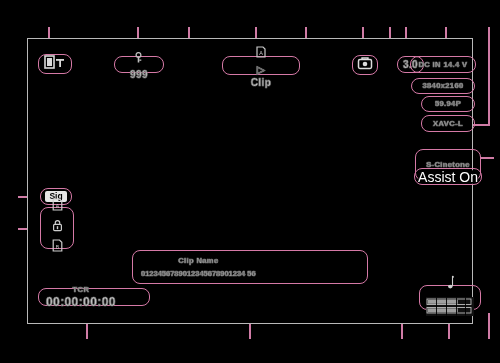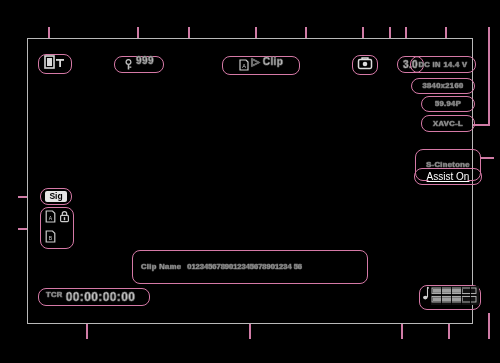--- a/index.html
+++ b/index.html
@@ -87,21 +87,21 @@
     background: #000;
     color: #ffffff;
     font-size: 9px;
     padding: 2px 7px;
     line-height: 1;
   }
 
   
   .ico { display: inline-block; vertical-align: middle; }
 
-  .row { display: flex; align-items: flex-start; gap: 3px; }
+  .row { display: flex; align-items: center; gap: 3px; flex-direction: column; }
 </style>
 </head>
 <body>
 
 <div id="screen">
 
   <div class="lead v" style="left:48px;  top:27px; height:31px;"></div>
   <div class="lead v" style="left:137px; top:27px; height:31px;"></div>
   <div class="lead v" style="left:188px; top:27px; height:66px;"></div>
   <div class="lead v" style="left:255px; top:27px; height:31px;"></div>
@@ -199,21 +199,21 @@
 
   <div class="pill" style="left:421px; top:115px; width:54px; height:17px;">
     <span class="osd xs">XAVC-L</span>
   </div>
 
   <div class="pill" style="left:415px; top:149px; width:66px; height:32px;">
     <span class="osd xs">S-Cinetone</span>
   </div>
 
   <div class="pill" style="left:414px; top:168px; width:68px; height:17px; border-color:#d579a6;">
-    <span class="boxed" style="border:none; padding:0; font-size:10px;text-decoration:underline;">Assist On</span>
+    <span class="boxed" style="border:none; padding:0; font-size:14px;">Assist On</span>
   </div>
 
   <div class="pill" style="left:40px; top:188px; width:32px; height:17px;">
     <span class="inv" style="font-size:8.5px;">Sig</span>
   </div>
 
   <div class="pill" style="left:40px; top:207px; width:34px; height:42px; flex-direction:column; justify-content:center; gap:2px;">
     <span class="row">
       <span class="ico">
         <svg width="11" height="13" viewBox="0 0 11 13">

